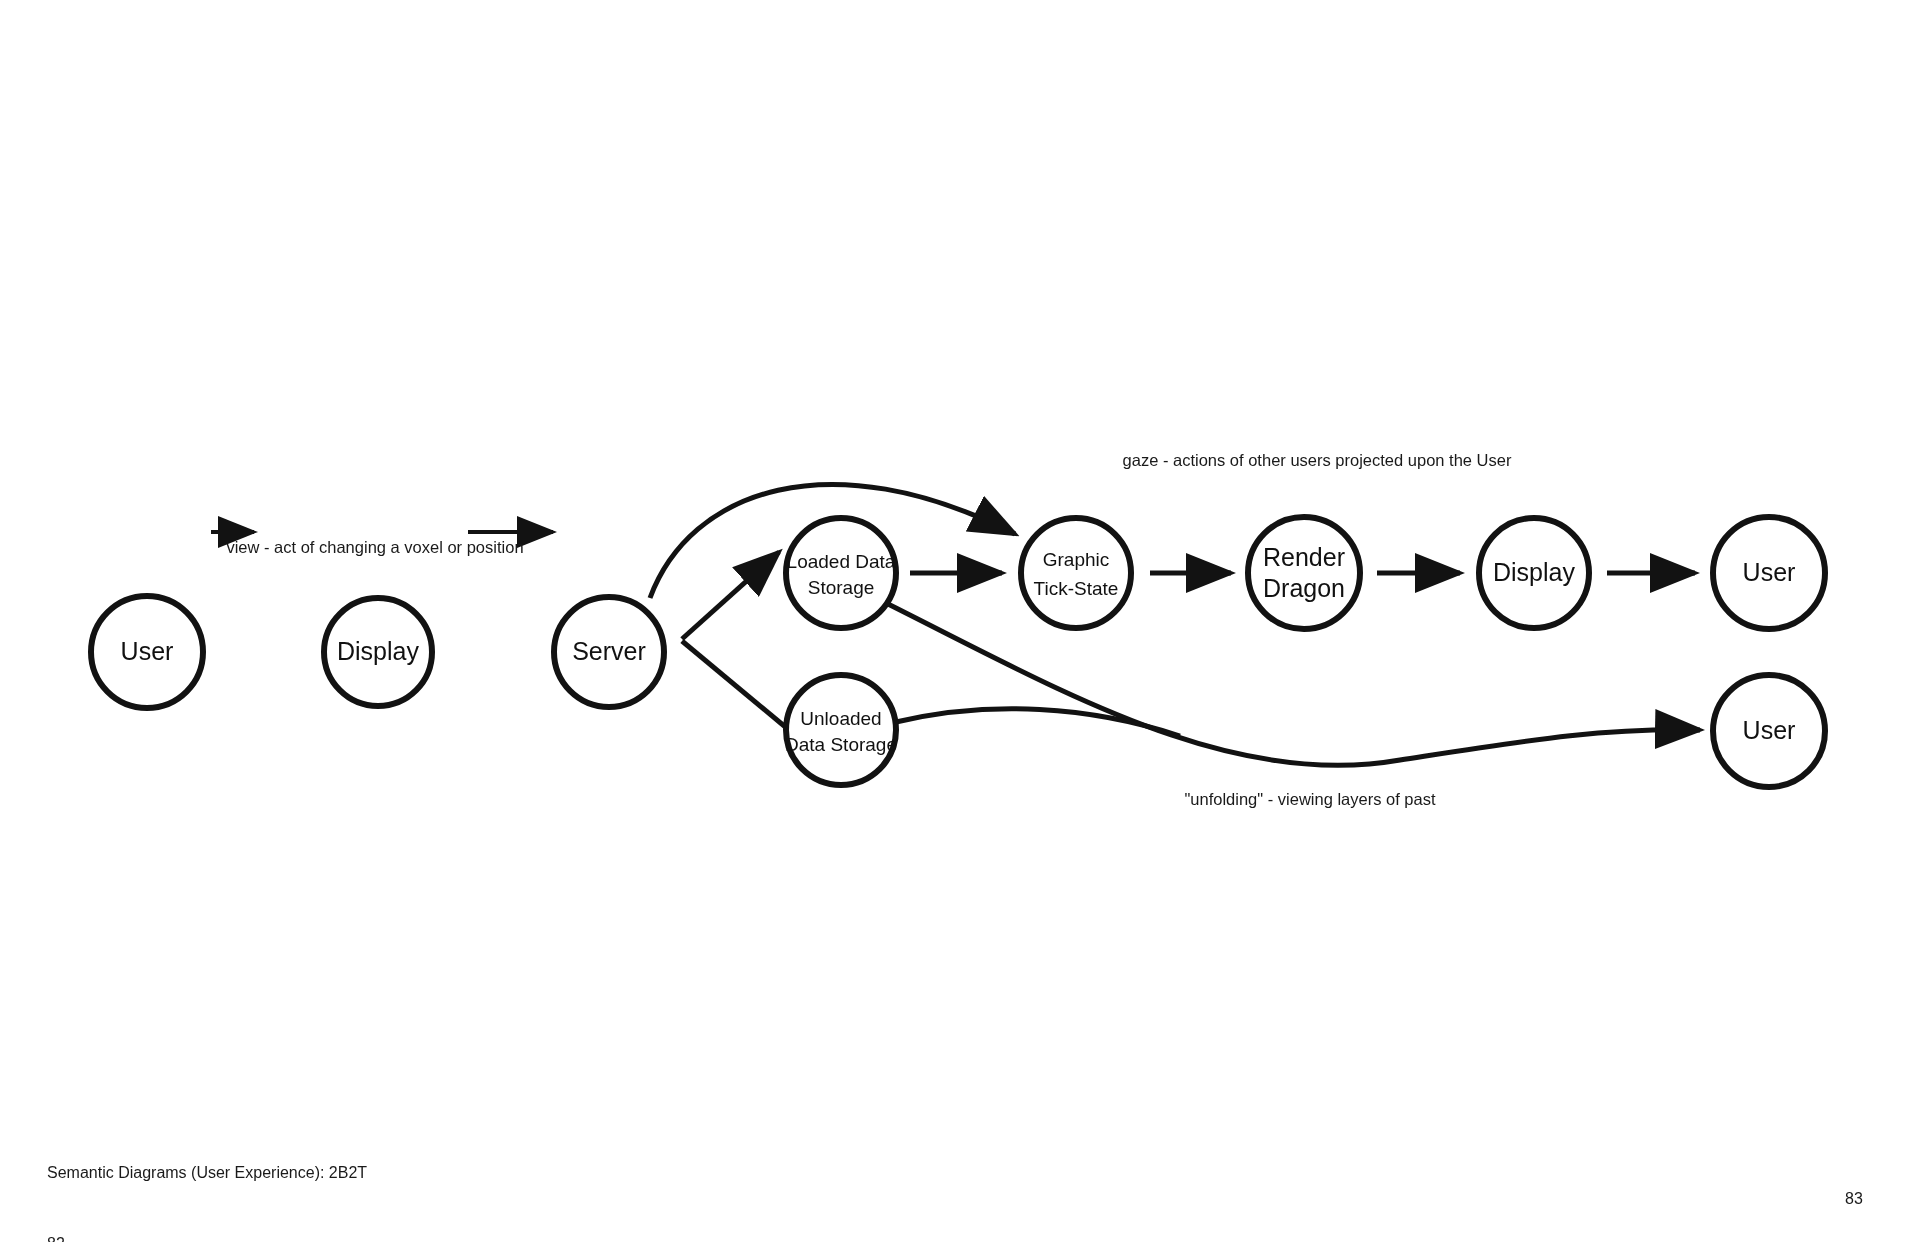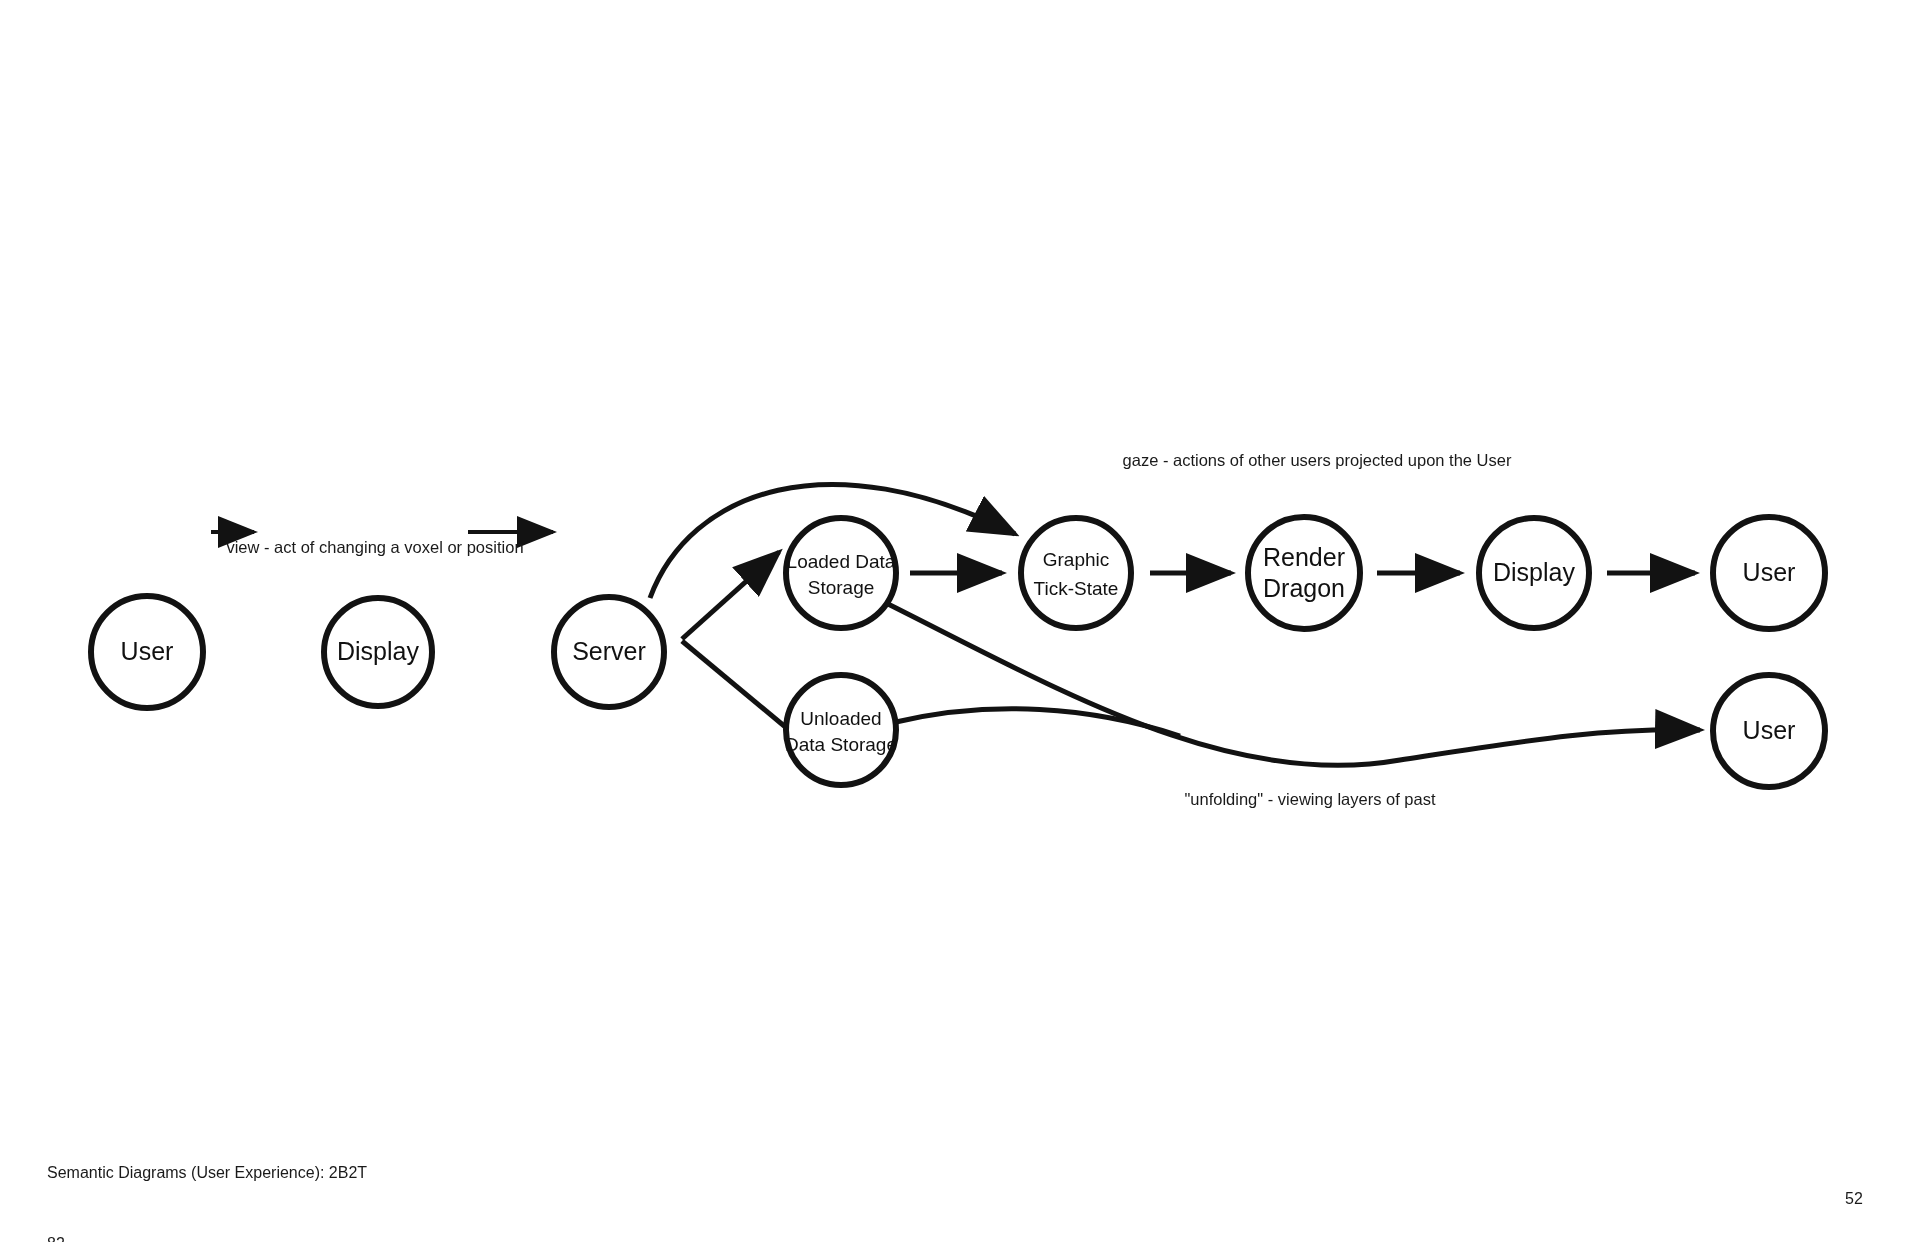--- a/index.html
+++ b/index.html
@@ -167,15 +167,15 @@
       <text class="annotation" x="375" y="553">view - act of changing a voxel or position</text>
       <text class="annotation" x="1317" y="466">gaze - actions of other users projected upon the User</text>
       <text class="annotation" x="1310" y="805">"unfolding" - viewing layers of past</text>
     </g>
   </svg>
 
   <div class="footer-text" id="footer-title">Semantic Diagrams (User Experience): 2B2T</div>
 
   <div class="footer-text" id="footer-page-left">82</div>
 
-  <div class="footer-text" id="footer-page-right">52</div>
+  <div class="footer-text" id="footer-page-right">83</div>
 
 </div>
 
 </body></html>

